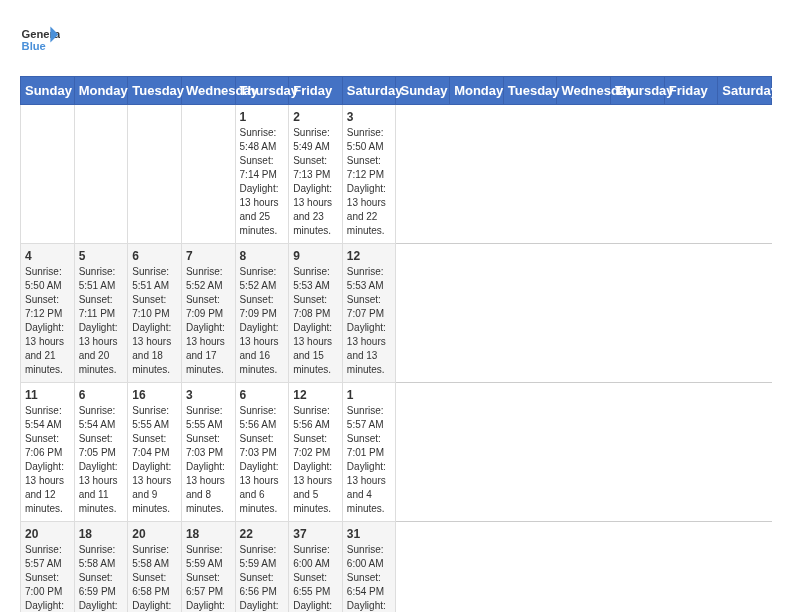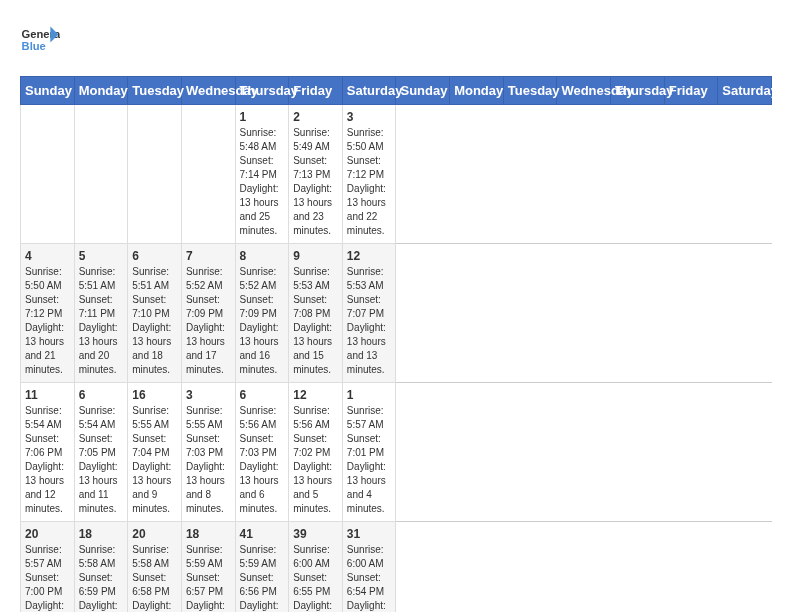--- a/index.html
+++ b/index.html
@@ -272,28 +272,28 @@
 and 59 minutes.</div>
         </td>
         <td>
           <span class="day-number">18</span>
           <div class="cell-content" style="white-space: pre-line;">Sunrise: 5:59 AM
 Sunset: 6:57 PM
 Daylight: 12 hours
 and 58 minutes.</div>
         </td>
         <td>
-          <span class="day-number">41</span>
+          <span class="day-number">22</span>
           <div class="cell-content" style="white-space: pre-line;">Sunrise: 5:59 AM
 Sunset: 6:56 PM
 Daylight: 12 hours
 and 56 minutes.</div>
         </td>
         <td>
-          <span class="day-number">39</span>
+          <span class="day-number">37</span>
           <div class="cell-content" style="white-space: pre-line;">Sunrise: 6:00 AM
 Sunset: 6:55 PM
 Daylight: 12 hours
 and 55 minutes.</div>
         </td>
         <td>
           <span class="day-number">31</span>
           <div class="cell-content" style="white-space: pre-line;">Sunrise: 6:00 AM
 Sunset: 6:54 PM
 Daylight: 12 hours

